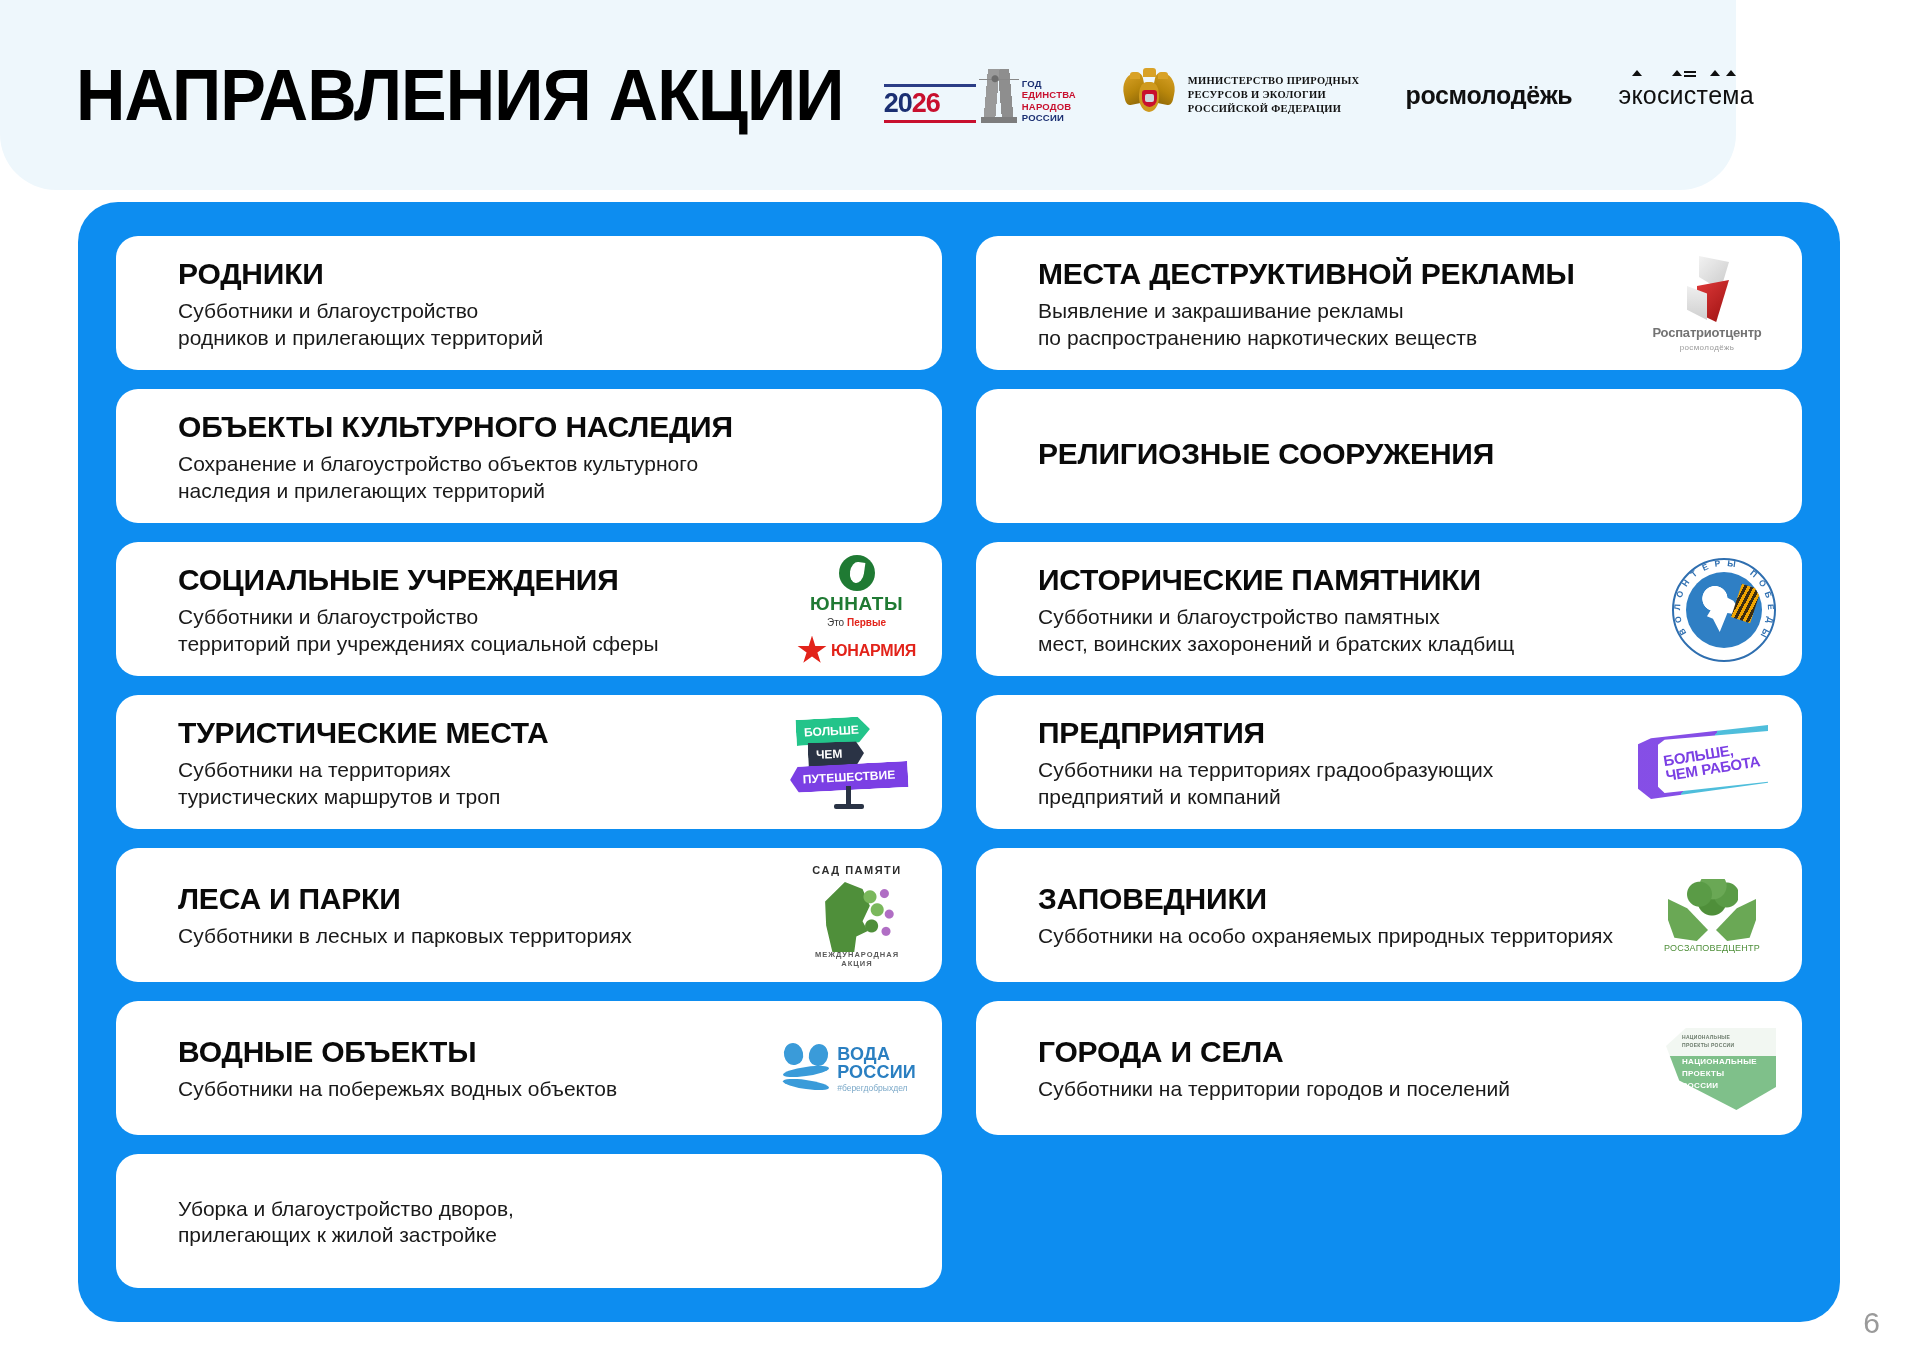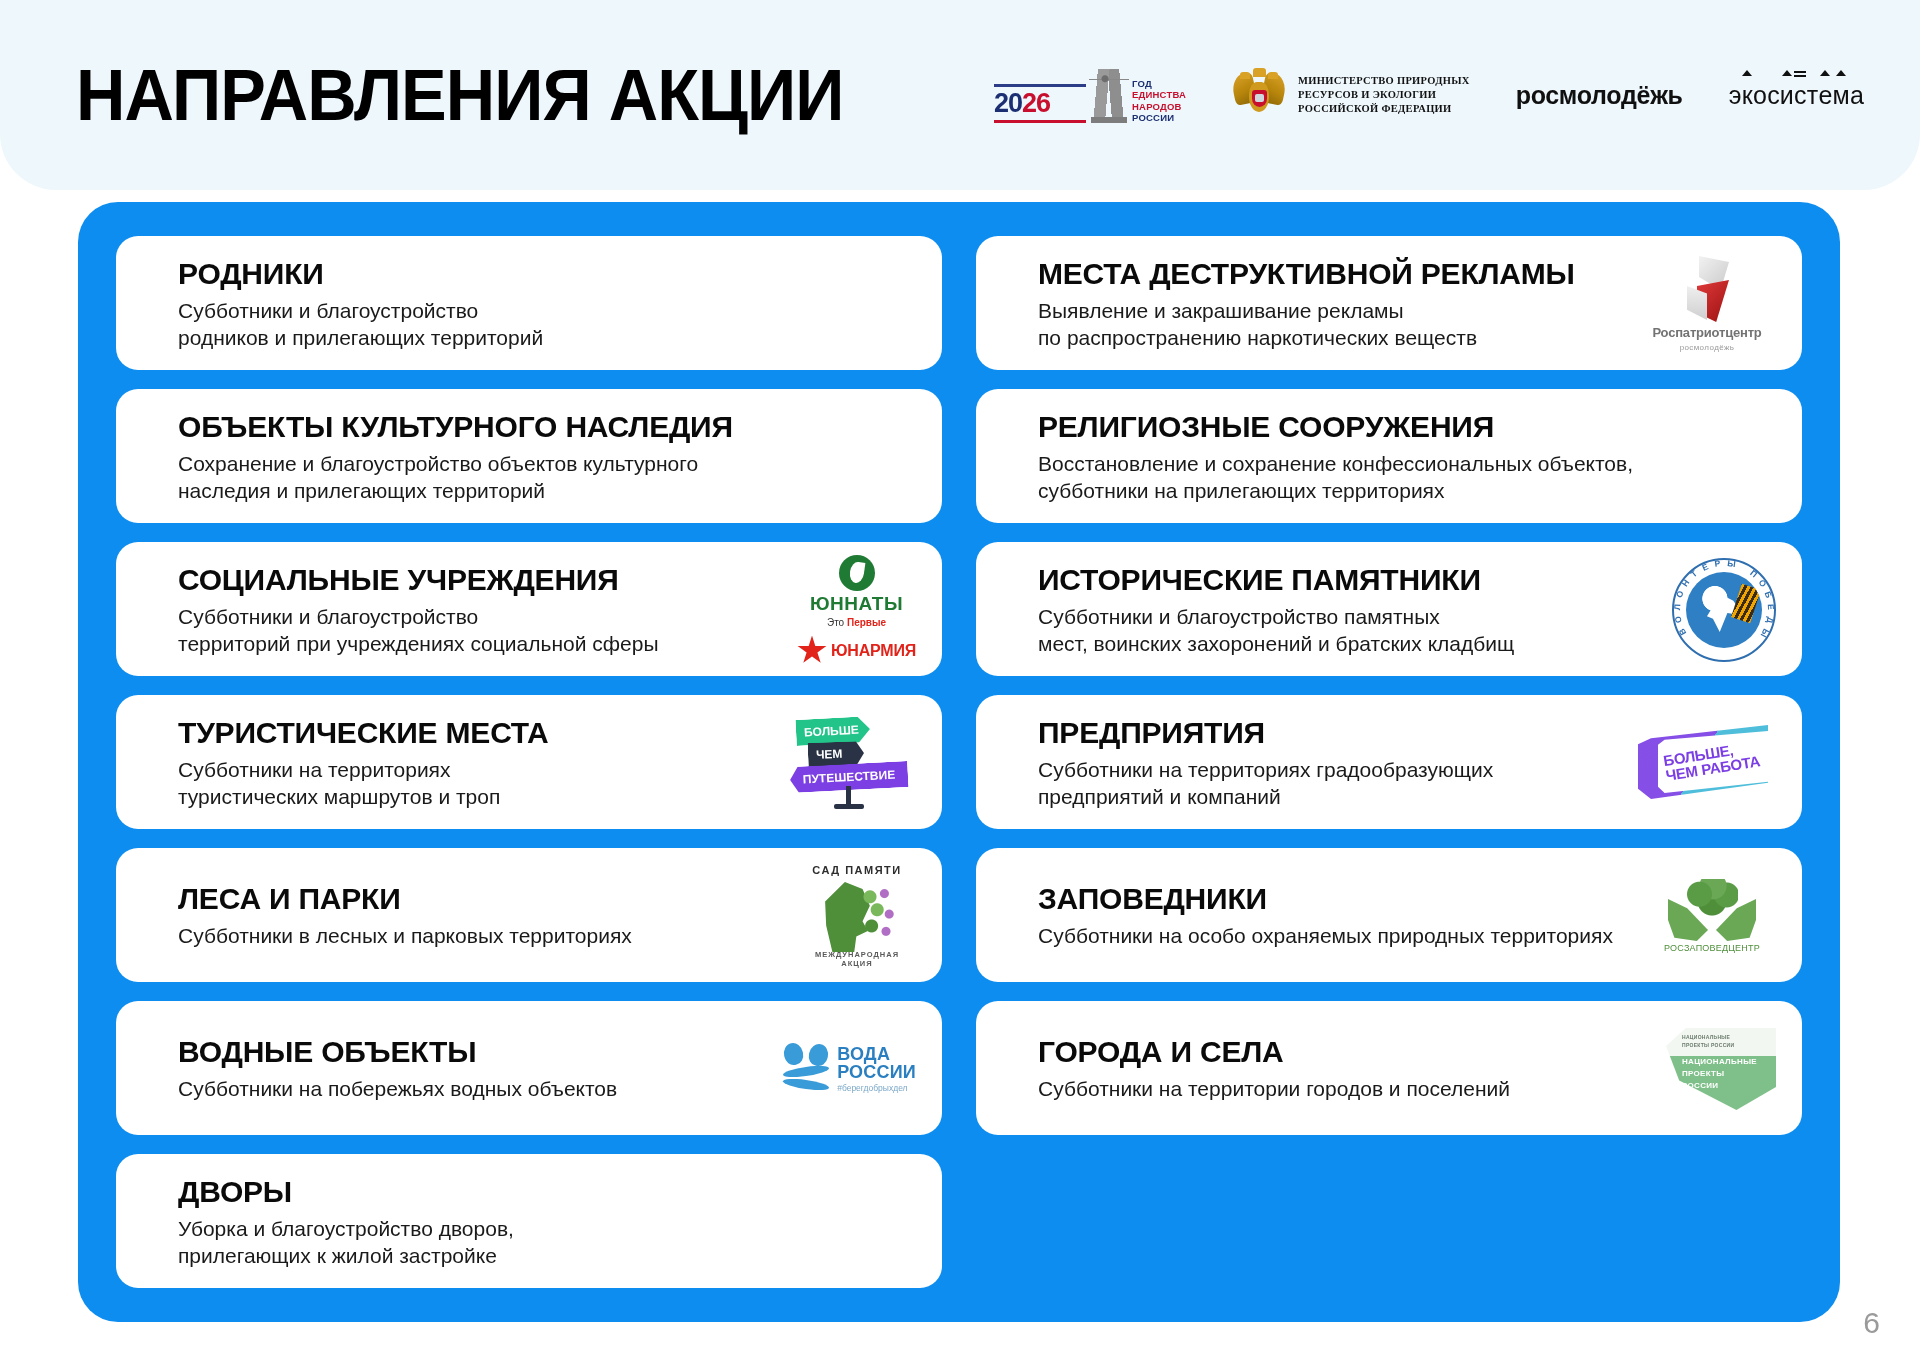--- a/index.html
+++ b/index.html
@@ -8,21 +8,21 @@
     background: #ffffff;
     font-family: "Liberation Sans", "DejaVu Sans", sans-serif;
     overflow: hidden;
   }
   .slide { position: relative; width: 1920px; height: 1358px; background: #ffffff; }
 
   
   .header-band {
     position: absolute;
     left: 0; top: 0;
-    width: 1920px; height: 190px;
+    width: 1736px; height: 190px;
     background: #eef7fc;
     border-bottom-left-radius: 56px;
     border-bottom-right-radius: 56px;
   }
   .header-inner {
     position: absolute; left: 0; top: 0; right: 0; bottom: 0;
     display: flex; align-items: center; justify-content: space-between;
     padding: 0 56px 0 76px;
   }
   .page-title {
@@ -446,22 +446,20 @@
           <div class="card-text">
        <div class="card-title">ОБЪЕКТЫ КУЛЬТУРНОГО НАСЛЕДИЯ</div>
        <div class="card-desc">Сохранение и благоустройство объектов культурного
 наследия и прилегающих территорий</div>
      </div>
      <div class="card-logo"></div>
         </div>
         <div class="card">
           <div class="card-text">
        <div class="card-title">РЕЛИГИОЗНЫЕ СООРУЖЕНИЯ</div>
-       <div class="card-desc">Восстановление и сохранение конфессиональных объектов,
-субботники на прилегающих территориях</div>
      </div>
      <div class="card-logo"></div>
         </div>
         <div class="card">
           <div class="card-text">
        <div class="card-title">СОЦИАЛЬНЫЕ УЧРЕЖДЕНИЯ</div>
        <div class="card-desc">Субботники и благоустройство
 территорий при учреждениях социальной сферы</div>
      </div>
      <div class="card-logo">
@@ -601,21 +599,20 @@
      <div class="card-logo">
             <div class="lg-np">
       <div class="shape"></div>
       <div class="t1">НАЦИОНАЛЬНЫЕ<br>ПРОЕКТЫ РОССИИ</div>
       <div class="t2">НАЦИОНАЛЬНЫЕ<br>ПРОЕКТЫ<br>РОССИИ</div>
     </div>
           </div>
         </div>
         <div class="card">
           <div class="card-text">
-       <div class="card-title">ДВОРЫ</div>
        <div class="card-desc">Уборка и благоустройство дворов,
 прилегающих к жилой застройке</div>
      </div>
      <div class="card-logo"></div>
         </div>
       </div>
   </div>
 
   <div class="page-num">6</div>
 

